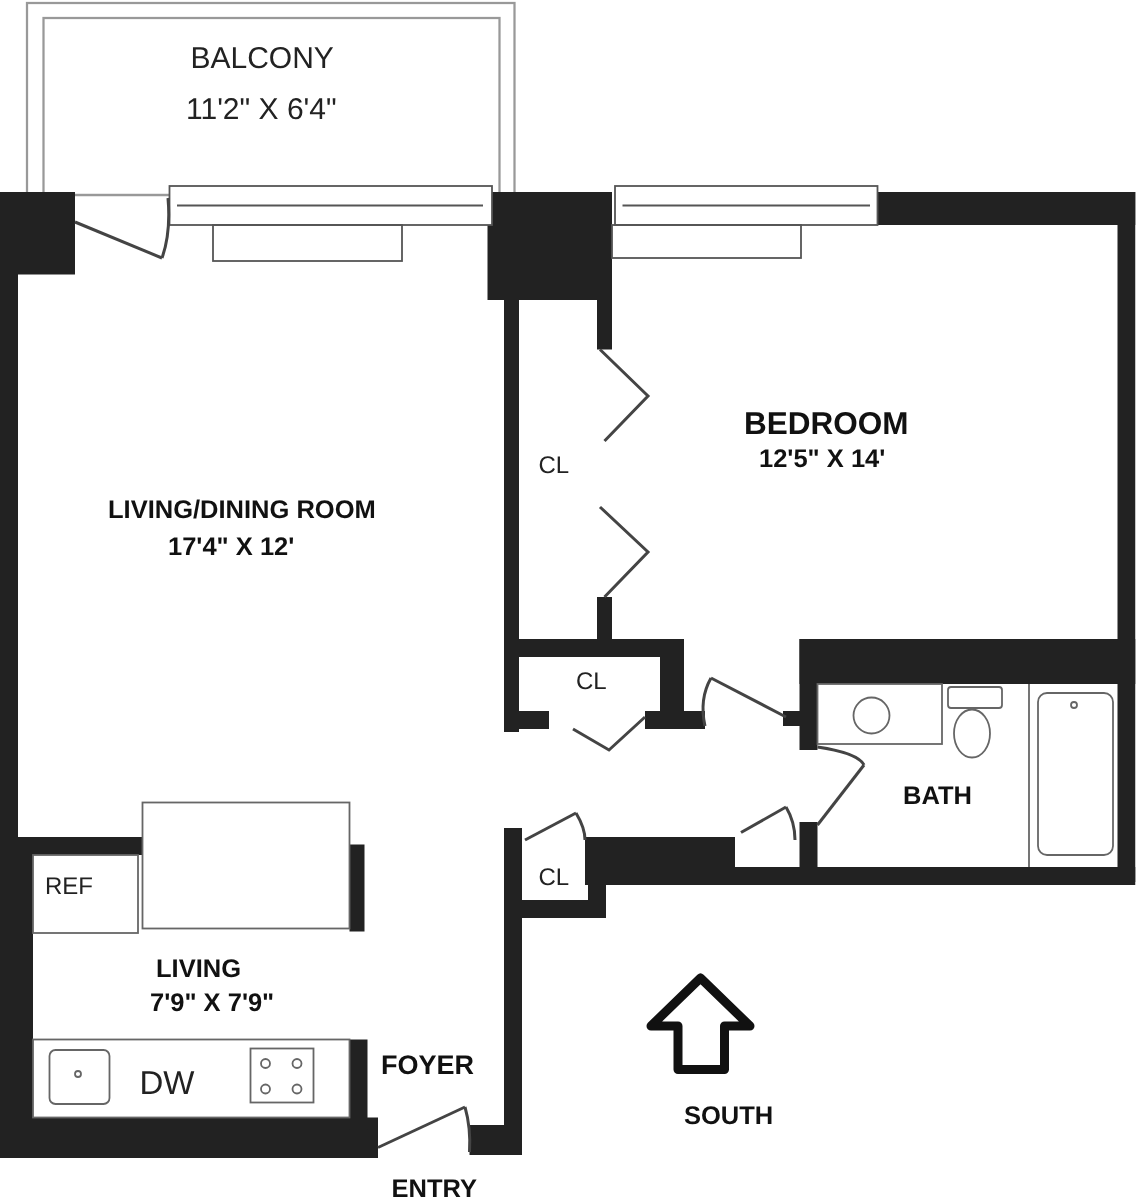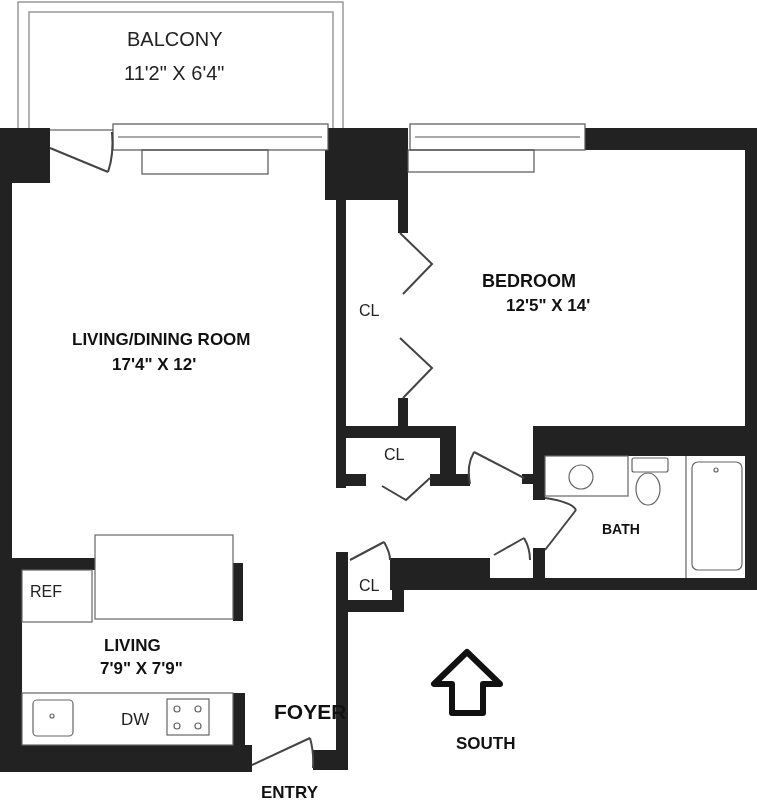--- a/index.html
+++ b/index.html
@@ -120,30 +120,30 @@
     <polygon points="467,652 434,684 452,684 452,713 483,713 483,684 500,684"></polygon>
   </g>
 </svg>
 
 <div class="lbl n" style="left:127px;top:29px;font-size:20px;">BALCONY</div>
 <div class="lbl n" style="left:124px;top:63px;font-size:20px;">11'2" X  6'4"</div>
 
 <div class="lbl b" style="left:72px;top:331px;font-size:17px;">LIVING/DINING ROOM</div>
 <div class="lbl b" style="left:112px;top:356px;font-size:17px;">17'4" X 12'</div>
 
-<div class="lbl b" style="left:482px;top:272px;font-size:18px;">BEDROOM</div>
+<div class="lbl b" style="left:496px;top:272px;font-size:21px;">BEDROOM</div>
 <div class="lbl b" style="left:506px;top:297px;font-size:17px;">12'5" X 14'</div>
 
 <div class="lbl n" style="left:359px;top:303px;font-size:16px;">CL</div>
 <div class="lbl n" style="left:384px;top:447px;font-size:16px;">CL</div>
 <div class="lbl n" style="left:359px;top:578px;font-size:16px;">CL</div>
 
-<div class="lbl b" style="left:602px;top:522px;font-size:14px;">BATH</div>
+<div class="lbl b" style="left:602px;top:522px;font-size:17px;">BATH</div>
 
 <div class="lbl n" style="left:30px;top:584px;font-size:16px;">REF</div>
 <div class="lbl b" style="left:104px;top:637px;font-size:17px;">LIVING</div>
 <div class="lbl b" style="left:100px;top:660px;font-size:17px;">7'9" X 7'9"</div>
-<div class="lbl n" style="left:93px;top:711px;font-size:17px;margin-left:28px;">DW</div>
+<div class="lbl n" style="left:93px;top:711px;font-size:22px;">DW</div>
 
-<div class="lbl b" style="left:274px;top:701px;font-size:21px;text-align:center;">FOYER</div>
+<div class="lbl b" style="left:254px;top:701px;font-size:18px;text-align:center;">FOYER</div>
 <div class="lbl b" style="left:261px;top:784px;font-size:17px;">ENTRY</div>
 
 <div class="lbl b" style="left:456px;top:735px;font-size:17px;">SOUTH</div>
 
 </body></html>

